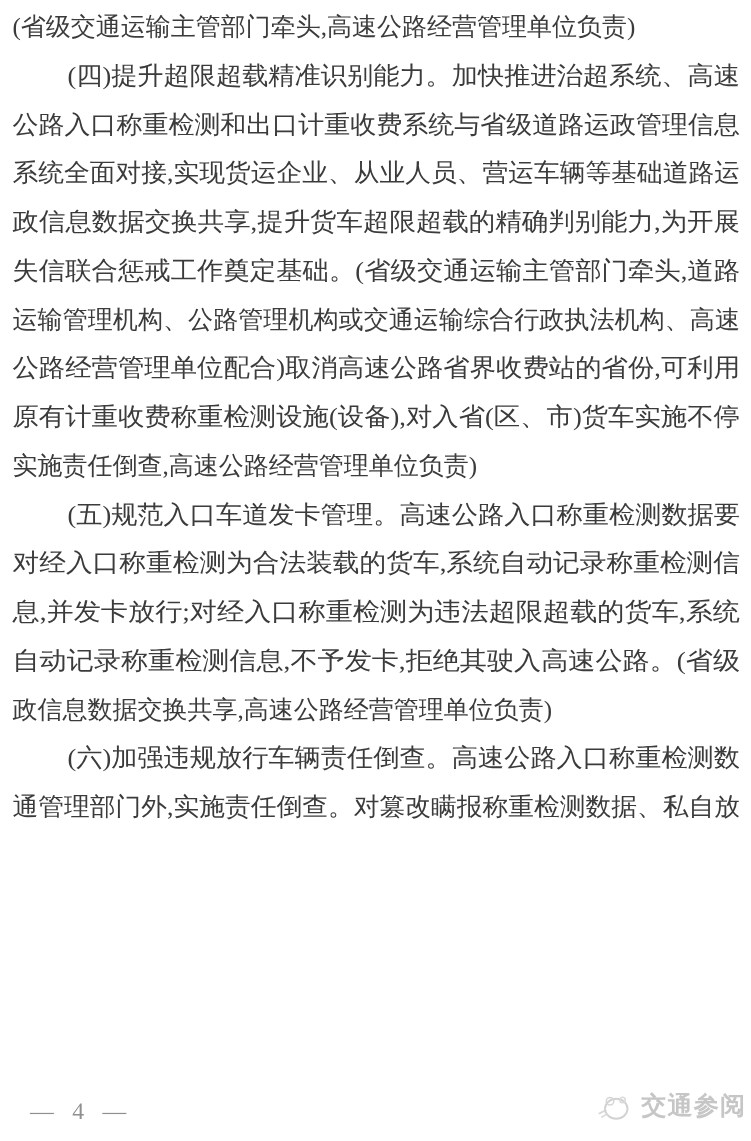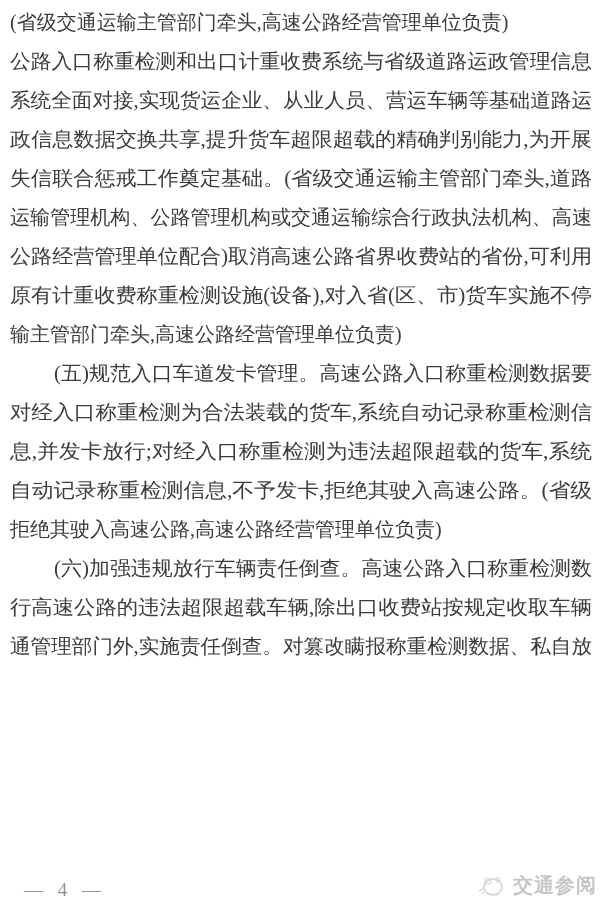--- a/index.html
+++ b/index.html
@@ -47,54 +47,54 @@
     left:24px;top:12px;
     font-size:19px;
     letter-spacing:1px;
     word-spacing:8px;
     color:var(--page-num-color);
   }
   .watermark{
     position:absolute;
     right:4px;top:4px;
     display:flex;
-    align-items:flex-end;
+    align-items:flex-start;
     gap:4px;
   }
   .watermark-text{
     font-size:20px;
     font-weight:bold;
     letter-spacing:1px;
     color:var(--watermark-color);
     font-family:"Liberation Sans","DejaVu Sans",sans-serif;
   }
   .watermark-logo{display:block;}
 </style>
 </head>
 <body>
 
 <div class="page">
 
   <div class="body-text">
       <div class="line"><span class="ltxt">(省级交通运输主管部门牵头,高速公路经营管理单位负责)</span></div>
+      <div class="line"><span class="ltxt" style="margin-left: 44px; transform: scaleX(1.0481);">(四)提升超限超载精准识别能力。加快推进治超系统、高速</span></div>
       <div class="line"><span class="ltxt" style="transform: scaleX(1.0393);">公路入口称重检测和出口计重收费系统与省级道路运政管理信息</span></div>
       <div class="line"><span class="ltxt" style="transform: scaleX(1.0301);">系统全面对接,实现货运企业、从业人员、营运车辆等基础道路运</span></div>
       <div class="line"><span class="ltxt" style="transform: scaleX(1.0582);">政信息数据交换共享,提升货车超限超载的精确判别能力,为开展</span></div>
       <div class="line"><span class="ltxt" style="transform: scaleX(1.055);">失信联合惩戒工作奠定基础。(省级交通运输主管部门牵头,道路</span></div>
       <div class="line"><span class="ltxt" style="transform: scaleX(1.0034);">运输管理机构、公路管理机构或交通运输综合行政执法机构、高速</span></div>
       <div class="line"><span class="ltxt" style="transform: scaleX(1.055);">公路经营管理单位配合)取消高速公路省界收费站的省份,可利用</span></div>
       <div class="line"><span class="ltxt" style="transform: scaleX(1.055);">原有计重收费称重检测设施(设备),对入省(区、市)货车实施不停</span></div>
-      <div class="line"><span class="ltxt">输主管部门牵头,高速公路经营管理单位负责)</span></div>
+      <div class="line"><span class="ltxt">实施责任倒查,高速公路经营管理单位负责)</span></div>
       <div class="line"><span class="ltxt" style="margin-left: 44px; transform: scaleX(1.0481);">(五)规范入口车道发卡管理。高速公路入口称重检测数据要</span></div>
       <div class="line"><span class="ltxt" style="transform: scaleX(1.0679);">对经入口称重检测为合法装载的货车,系统自动记录称重检测信</span></div>
       <div class="line"><span class="ltxt" style="transform: scaleX(1.0867);">息,并发卡放行;对经入口称重检测为违法超限超载的货车,系统</span></div>
       <div class="line"><span class="ltxt" style="transform: scaleX(1.0845);">自动记录称重检测信息,不予发卡,拒绝其驶入高速公路。(省级</span></div>
-      <div class="line"><span class="ltxt">拒绝其驶入高速公路,高速公路经营管理单位负责)</span></div>
+      <div class="line"><span class="ltxt">政信息数据交换共享,高速公路经营管理单位负责)</span></div>
       <div class="line"><span class="ltxt" style="margin-left: 44px; transform: scaleX(1.0481);">(六)加强违规放行车辆责任倒查。高速公路入口称重检测数</span></div>
-      <div class="line"><span class="ltxt" style="transform: scaleX(1.0679);">行高速公路的违法超限超载车辆,除出口收费站按规定收取车辆</span></div>
       <div class="line"><span class="ltxt" style="transform: scaleX(1.0301);">通管理部门外,实施责任倒查。对篡改瞒报称重检测数据、私自放</span></div>
     </div>
 
   <div class="footer">
     <span class="page-number">— 4 —</span>
 
     <span class="watermark">
       <svg class="watermark-logo" width="34" height="28" viewBox="0 0 34 28">
         <ellipse cx="18" cy="16" rx="9" ry="8" fill="none" stroke="#d2d2d2" stroke-width="1.5"></ellipse>
         <circle cx="13" cy="10" r="3" fill="none" stroke="#d6d6d6" stroke-width="1.2"></circle>

